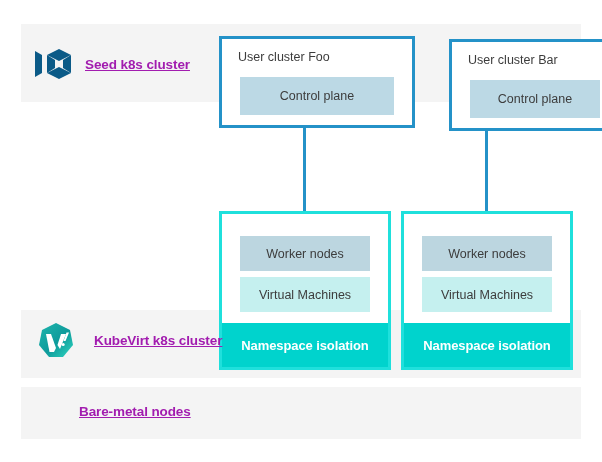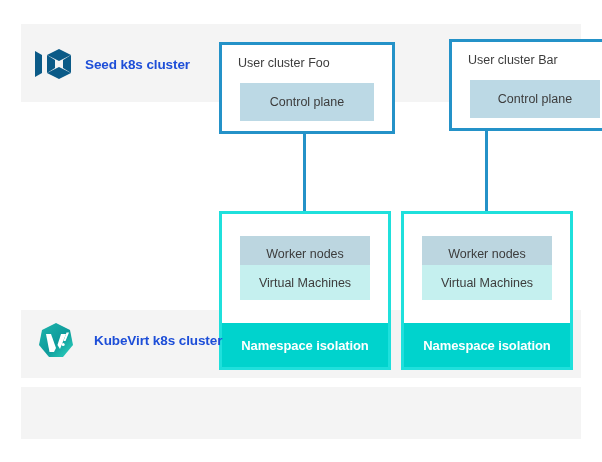--- a/index.html
+++ b/index.html
@@ -35,23 +35,24 @@
   .band-label {
     position: absolute;
     display: flex;
     align-items: center;
     gap: 12px;
     z-index: 6;
   }
   .band-label-text {
     font-size: 13.5px;
     font-weight: bold;
-    color: #1d4ed8;
+    color: #a21caf;
     letter-spacing: -0.1px;
     white-space: nowrap;
+    text-decoration: underline;
   }
   #label-seed     { left: 33px; top: 44px;  }
   #label-kubevirt { left: 36px; top: 321px; gap: 20px; }
   #label-baremetal{ left: 79px; top: 404px; }
   #label-baremetal .band-label-text { font-size: 13.5px; }
 
   .logo {
     width: 40px;
     height: 40px;
     flex: 0 0 40px;
@@ -60,21 +61,21 @@
   #logo-kubevirt { width: 38px; height: 38px; flex-basis: 38px; }
 
   
   .user-cluster-box {
     position: absolute;
     background: #ffffff;
     border: 3px solid #2492c8;
     box-sizing: border-box;
     z-index: 5;
   }
-  #user-cluster-foo { left: 219px; top: 42px;  width: 176px; height: 92px; }
+  #user-cluster-foo { left: 219px; top: 36px;  width: 196px; height: 92px; }
   #user-cluster-bar { left: 401px; top: 39px;  width: 172px; height: 92px; margin-left: 48px; }
 
   .user-cluster-title {
     position: absolute;
     left: 16px;
     top: 11px;
     font-size: 12.5px;
     color: #3c3c3c;
     white-space: nowrap;
   }
@@ -124,21 +125,21 @@
     left: 18px;
     right: 18px;
     height: 35px;
     display: flex;
     align-items: center;
     justify-content: center;
     font-size: 12.5px;
     color: #3c3c3c;
   }
   .worker-nodes     { top: 22px; background: #bcd6e0; text-align: center; }
-  .virtual-machines { top: 51px; background: #c5f0ef; }
+  .virtual-machines { top: 63px; background: #c5f0ef; }
 
   .namespace-isolation {
     flex: 0 0 44px;
     background: #00d3cd;
     display: flex;
     align-items: center;
     justify-content: center;
     font-size: 13px;
     font-weight: bold;
     color: #ffffff;
@@ -184,20 +185,23 @@
         <polygon points="10,13 15,13 20,27 18,31 13.5,31" fill="#ffffff"></polygon>
         <polygon points="25,13 30,13 24,28 21.5,24" fill="#ffffff"></polygon>
 
         <polygon points="30.5,11.5 33,11.5 29.5,20 27.5,20" fill="#ffffff"></polygon>
         <circle cx="27.2" cy="23.4" r="1.5" fill="#ffffff"></circle>
       </svg>
     </span>
     <span class="band-label-text">KubeVirt k8s cluster</span>
   </div>
 
+  <div class="band-label" id="label-baremetal">
+    <span class="band-label-text">Bare-metal nodes</span>
+  </div>
 
   <div class="connector" id="connector-foo" style="background: rgb(36, 146, 200);"></div>
   <div class="connector" id="connector-bar" style="background: rgb(36, 146, 200);"></div>
 
   <div class="user-cluster-box" id="user-cluster-foo" style="border-color: rgb(36, 146, 200);">
     <div class="user-cluster-title">User cluster Foo</div>
     <div class="control-plane" style="background: rgb(188, 217, 229);">Control plane</div>
   </div>
 
   <div class="user-cluster-box" id="user-cluster-bar" style="border-color: rgb(36, 146, 200);">

